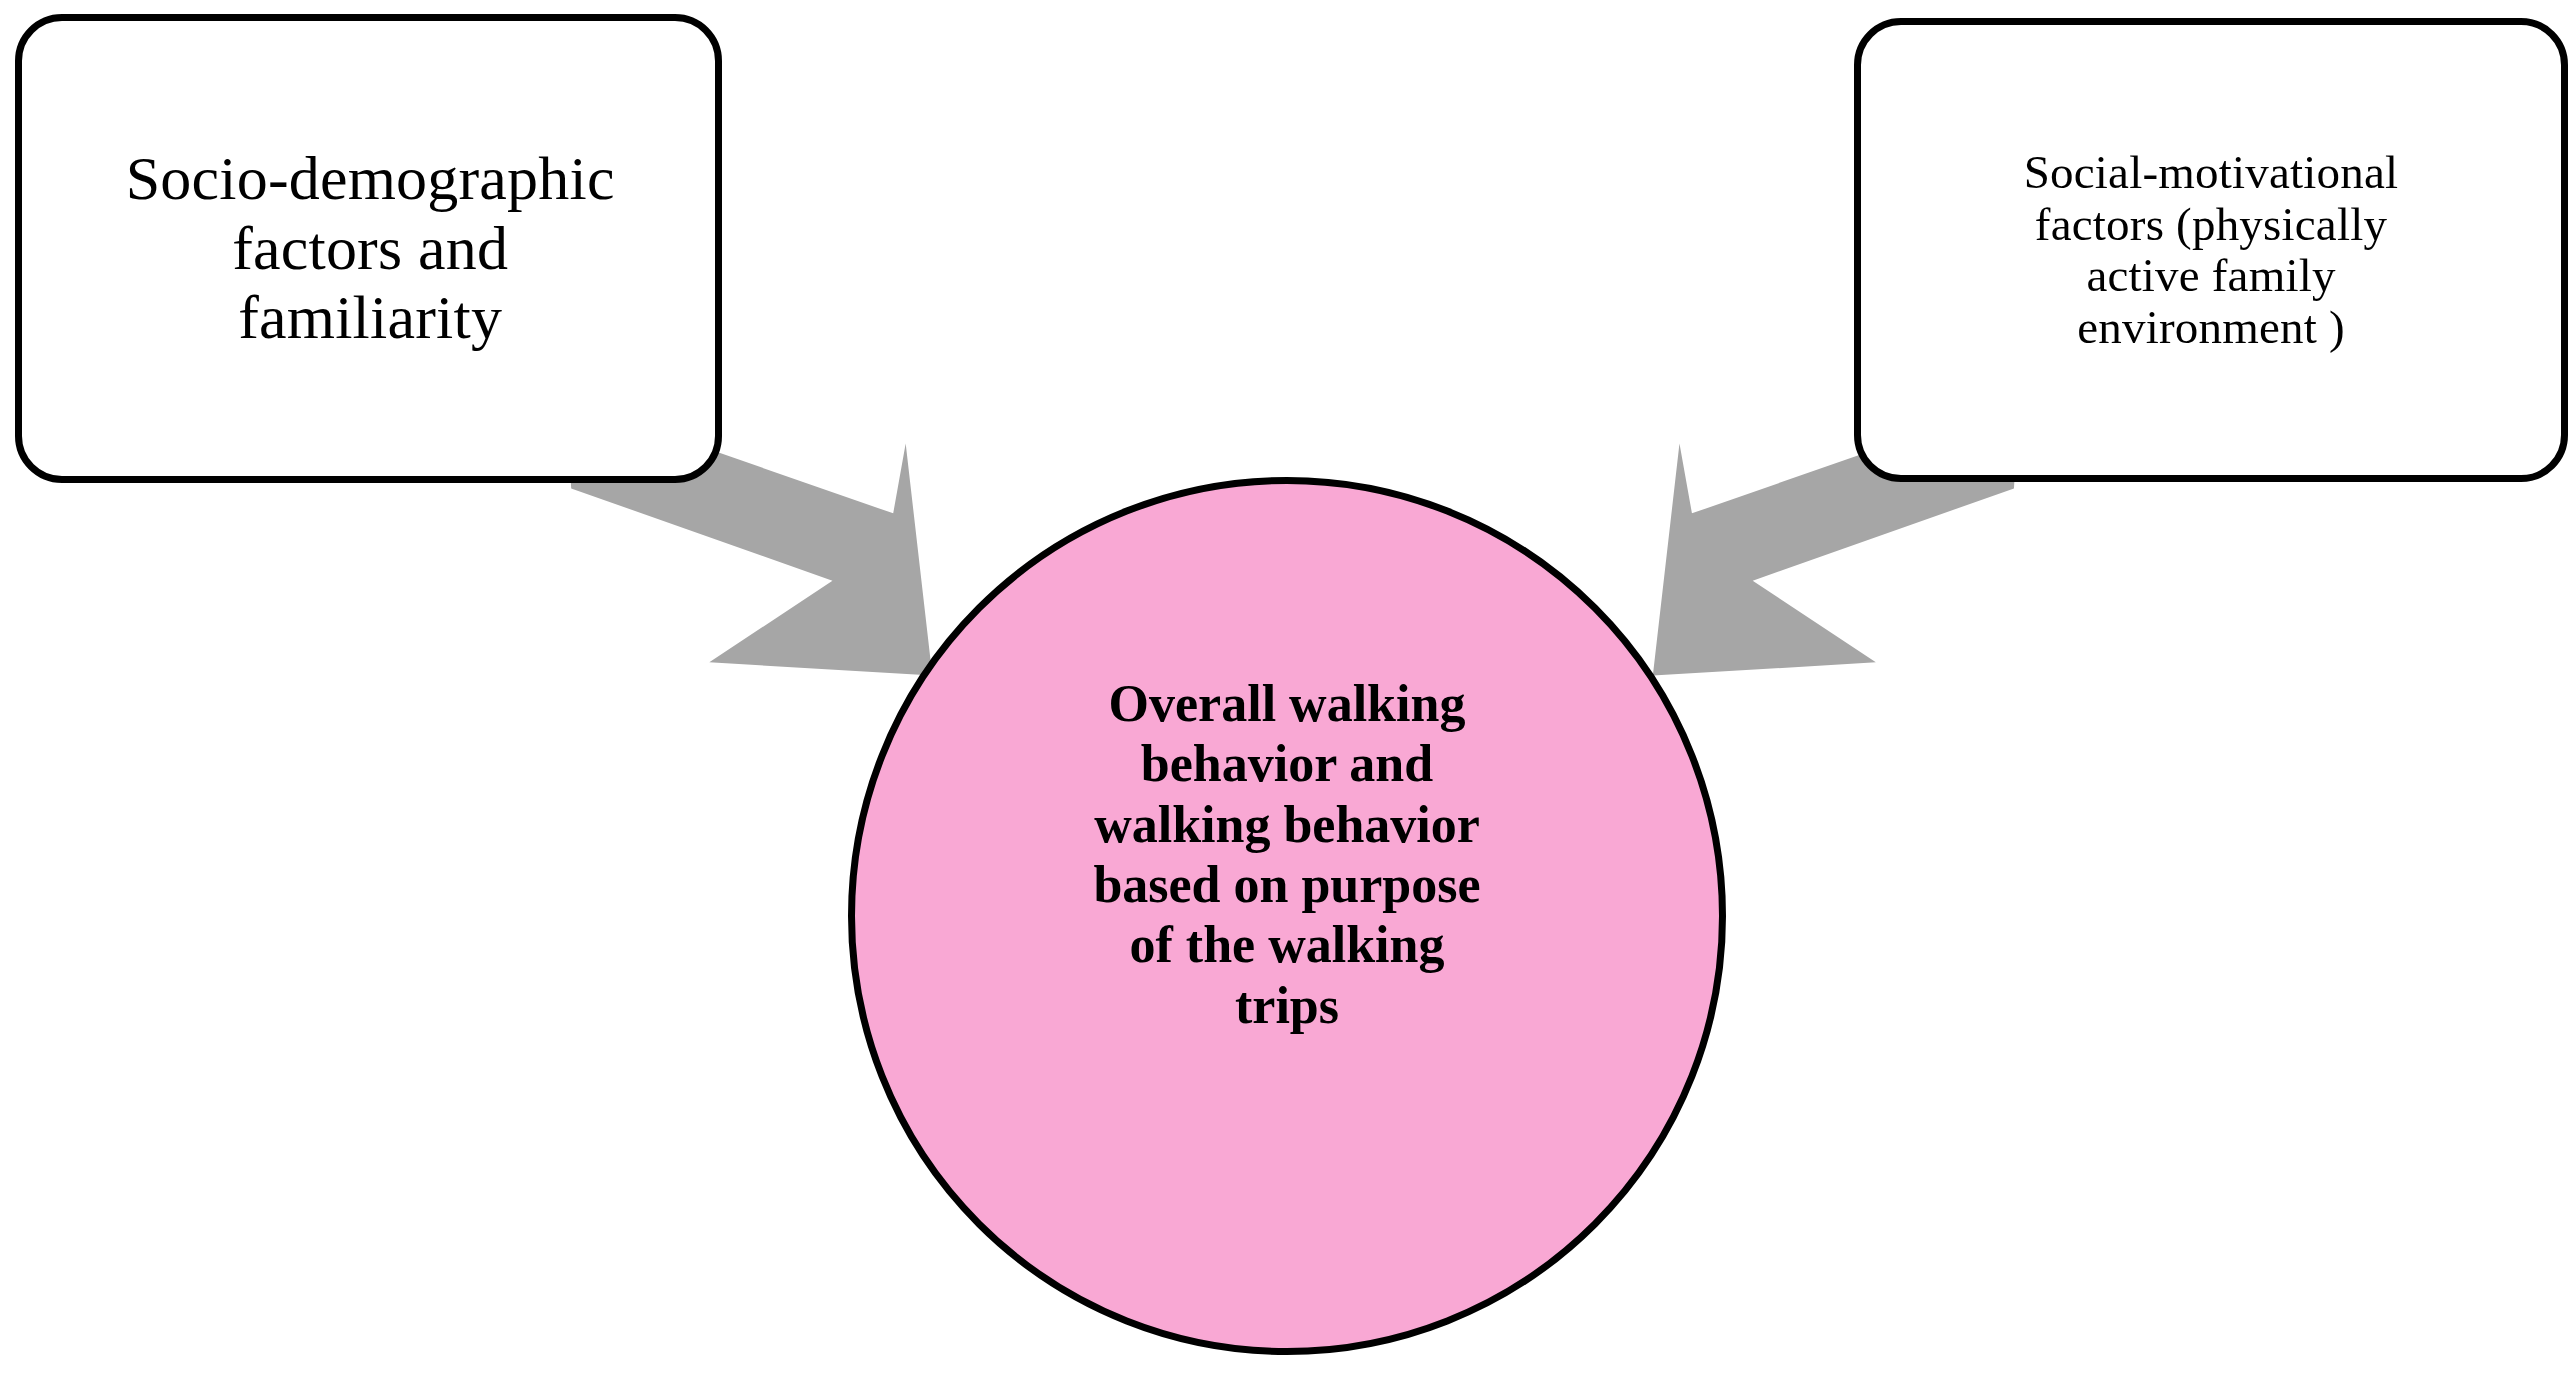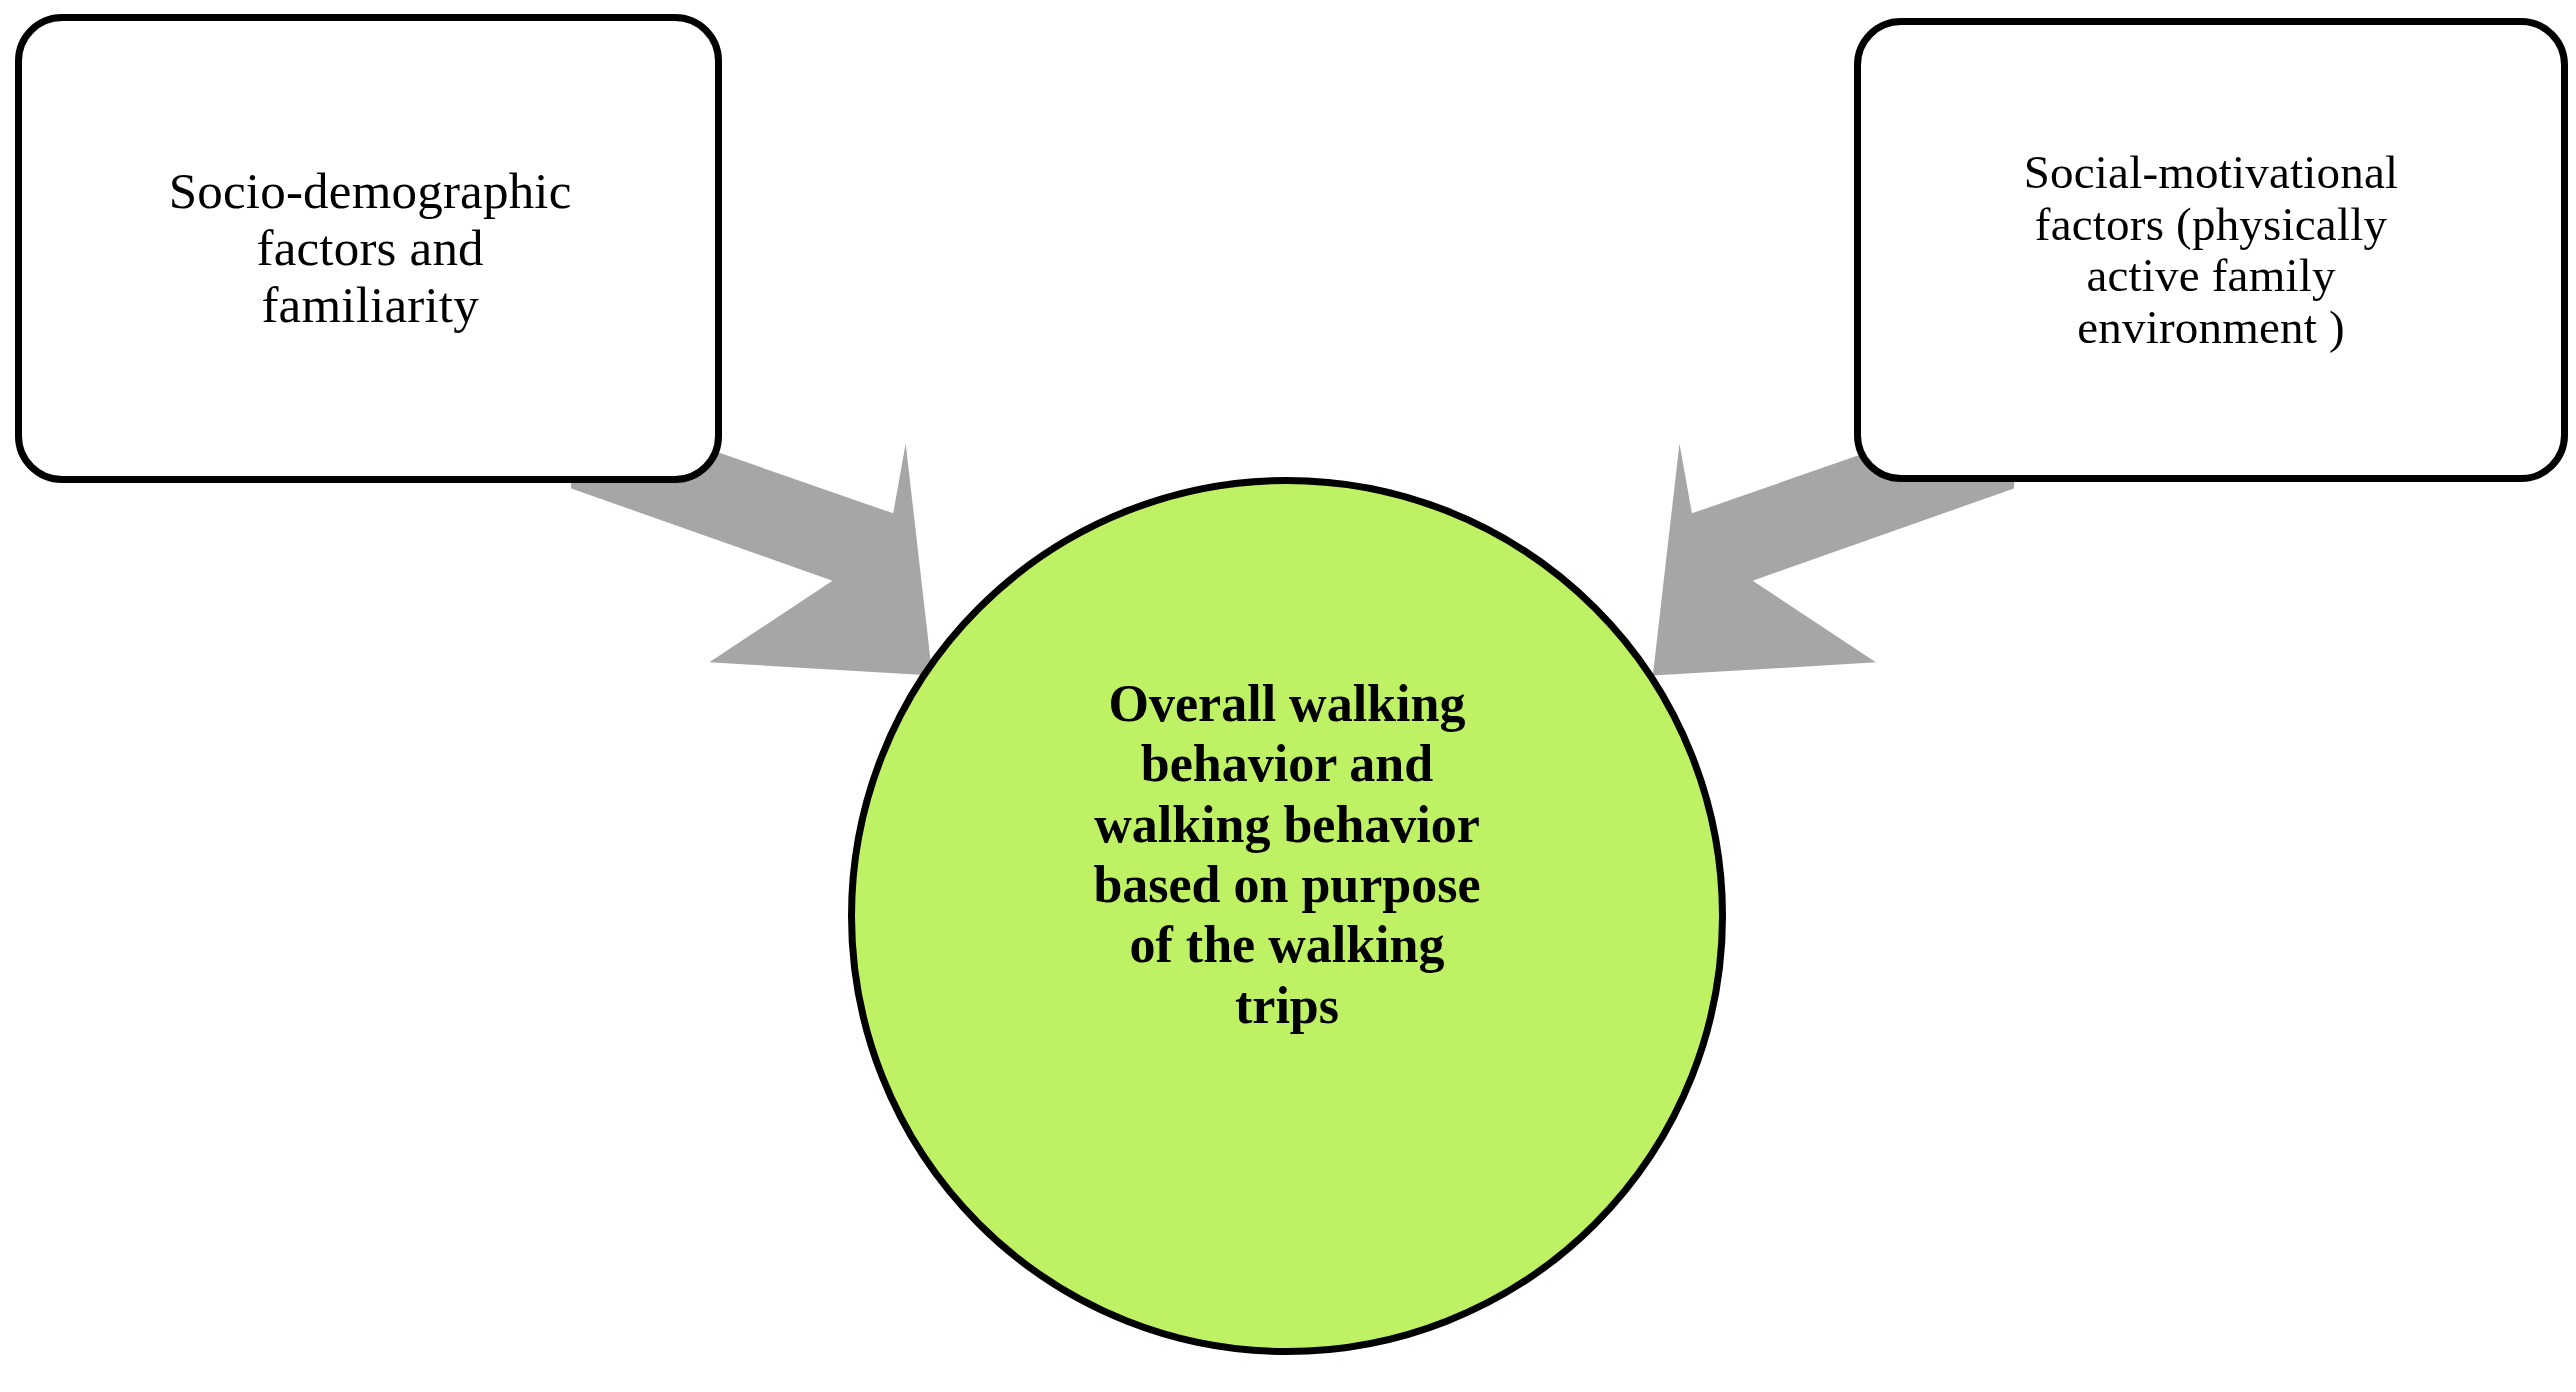--- a/index.html
+++ b/index.html
@@ -43,21 +43,21 @@
     white-space: pre-line;
   }
 
   #box-left {
     left: 15px;
     top: 14px;
     width: 707px;
     height: 469px;
   }
   #box-left .box-text {
-    font-size: 51px;
+    font-size: 62px;
     line-height: 1.12;
     padding: 0 18.3px 0 21.6px;
   }
 
   #box-right {
     left: 1854px;
     top: 18.3px;
     width: 714px;
     height: 464px;
   }
@@ -79,21 +79,21 @@
 
   
   #circle-node {
     position: absolute;
     left: 848px;
     top: 477px;
     width: 878px;
     height: 878px;
     border: 7.5px solid #000000;
     border-radius: 50%;
-    background: #bef264;
+    background: #f9a8d4;
     box-sizing: border-box;
     z-index: 4;
     display: flex;
     align-items: flex-start;
     justify-content: center;
   }
   #circle-node .circle-text {
     display: block;
     width: 466px;
     margin-top: 190px;

